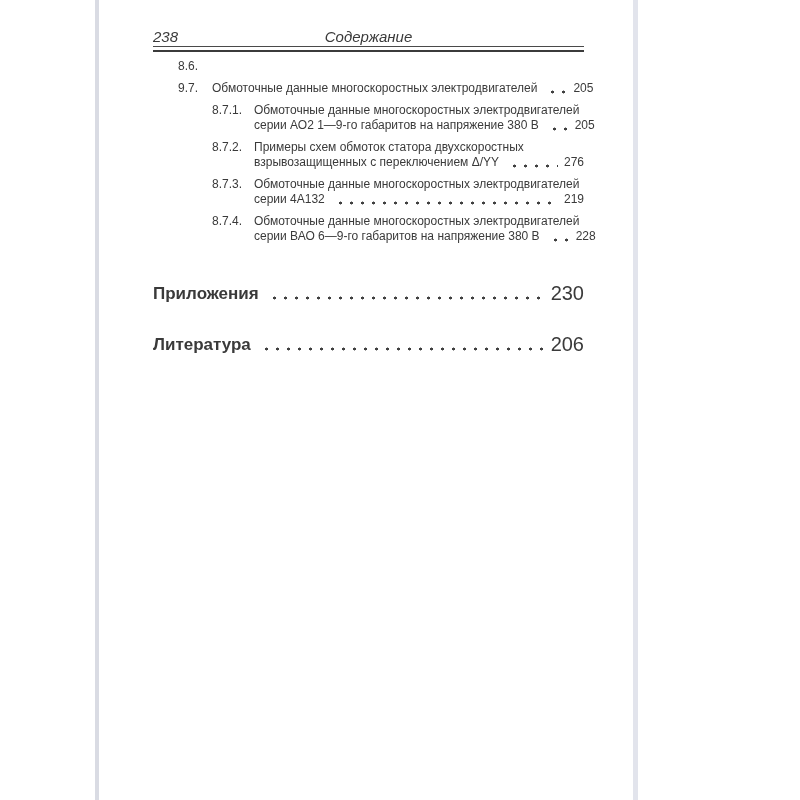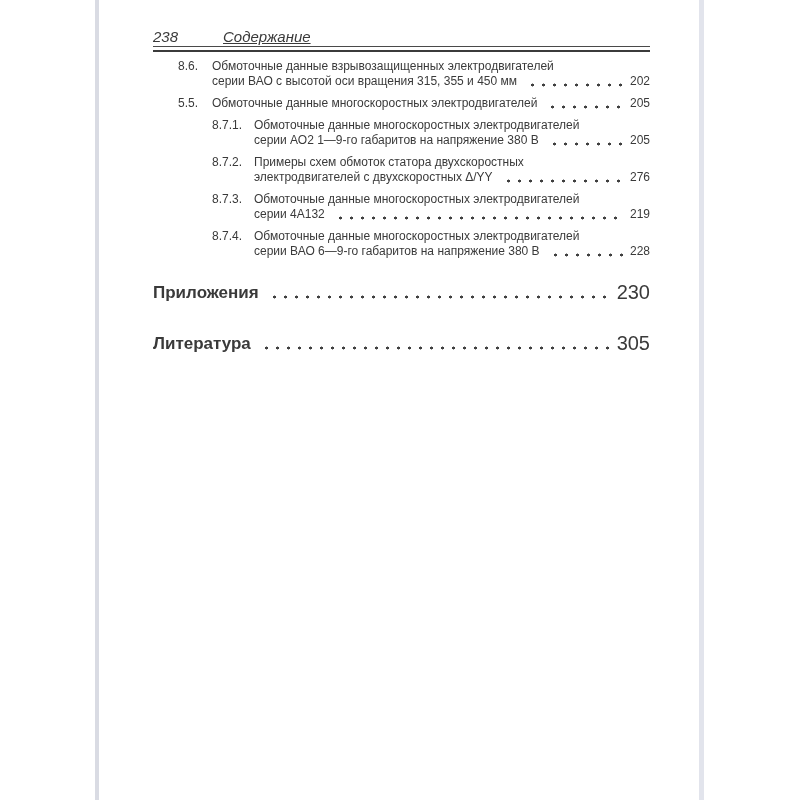--- a/index.html
+++ b/index.html
@@ -7,39 +7,39 @@
     padding: 0;
     width: 800px;
     height: 800px;
     background: #ffffff;
     font-family: "Liberation Sans", sans-serif;
     color: #3a3a3a;
   }
   .page {
     box-sizing: border-box;
     margin-left: 95px;
-    width: 609px;
+    width: 543px;
     height: 800px;
     background: #ffffff;
     border-left: 4px solid #d9dbe3;
     border-right: 5px solid #e2e4ec;
     padding: 28px 49px 0 54px;
   }
   
   .running-head {
     display: flex;
     align-items: baseline;
     font-style: italic;
     font-size: 15px;
     line-height: 17px;
     padding-bottom: 1px;
     border-bottom: 1px solid #4a4a4a;
   }
   .running-head .pg { width: 70px; }
-  .running-head .title { flex: 1; padding-right: 70px; text-decoration: underline; }
+  .running-head .title { flex: 1; text-align: center; padding-right: 70px; }
   .head-rule {
     height: 2px;
     background: #3b3b3b;
     margin-top: 3px;
   }
   
   .toc { margin-top: 5px; }
   .toc-entry {
     display: flex;
     font-size: 12px;
@@ -71,49 +71,41 @@
     font-size: 17px;
     line-height: 19px;
     font-weight: bold;
     margin-top: 32px;
   }
   .section-row .dots { margin-bottom: 3px; }
   .section-row .pagenum {
     font-weight: normal;
     font-size: 20px;
   }
-  .section-row.first { margin-top: 24px; }
+  .section-row.first { margin-top: 40px; }
 </style>
 </head>
 <body>
 
 <div class="page">
 
   <div class="running-head">
     <span class="pg">238</span>
     <span class="title">Содержание</span>
   </div>
   <div class="head-rule"></div>
 
   <div class="toc">
 
     <div class="toc-entry l1">
       <span class="num">8.6.</span>
-      <div class="entry-body">
-        <div>Обмоточные данные взрывозащищенных электродвигателей</div>
-        <div class="lastline">
-          <span class="text">серии ВАО с высотой оси вращения 315, 355 и 450 мм</span>
-          <span class="dots"></span>
-          <span class="pagenum">202</span>
-        </div>
-      </div>
     </div>
 
     <div class="toc-entry l1">
-      <span class="num">5.5.</span>
+      <span class="num">9.7.</span>
       <div class="entry-body">
         <div class="lastline">
           <span class="text">Обмоточные данные многоскоростных электродвигателей</span>
           <span class="dots"></span>
           <span class="pagenum">205</span>
         </div>
       </div>
     </div>
 
     <div class="toc-entry l2">
@@ -126,21 +118,21 @@
           <span class="pagenum">205</span>
         </div>
       </div>
     </div>
 
     <div class="toc-entry l2">
       <span class="num">8.7.2.</span>
       <div class="entry-body">
         <div>Примеры схем обмоток статора двухскоростных</div>
         <div class="lastline">
-          <span class="text">электродвигателей с двухскоростных Δ/YY</span>
+          <span class="text">взрывозащищенных с переключением Δ/YY</span>
           <span class="dots"></span>
           <span class="pagenum">276</span>
         </div>
       </div>
     </div>
 
     <div class="toc-entry l2">
       <span class="num">8.7.3.</span>
       <div class="entry-body">
         <div>Обмоточные данные многоскоростных электродвигателей</div>
@@ -166,17 +158,17 @@
 
     <div class="section-row first">
       <span class="text">Приложения</span>
       <span class="dots"></span>
       <span class="pagenum">230</span>
     </div>
 
     <div class="section-row">
       <span class="text">Литература</span>
       <span class="dots"></span>
-      <span class="pagenum">305</span>
+      <span class="pagenum">206</span>
     </div>
 
   </div>
 </div>
 
 </body></html>

